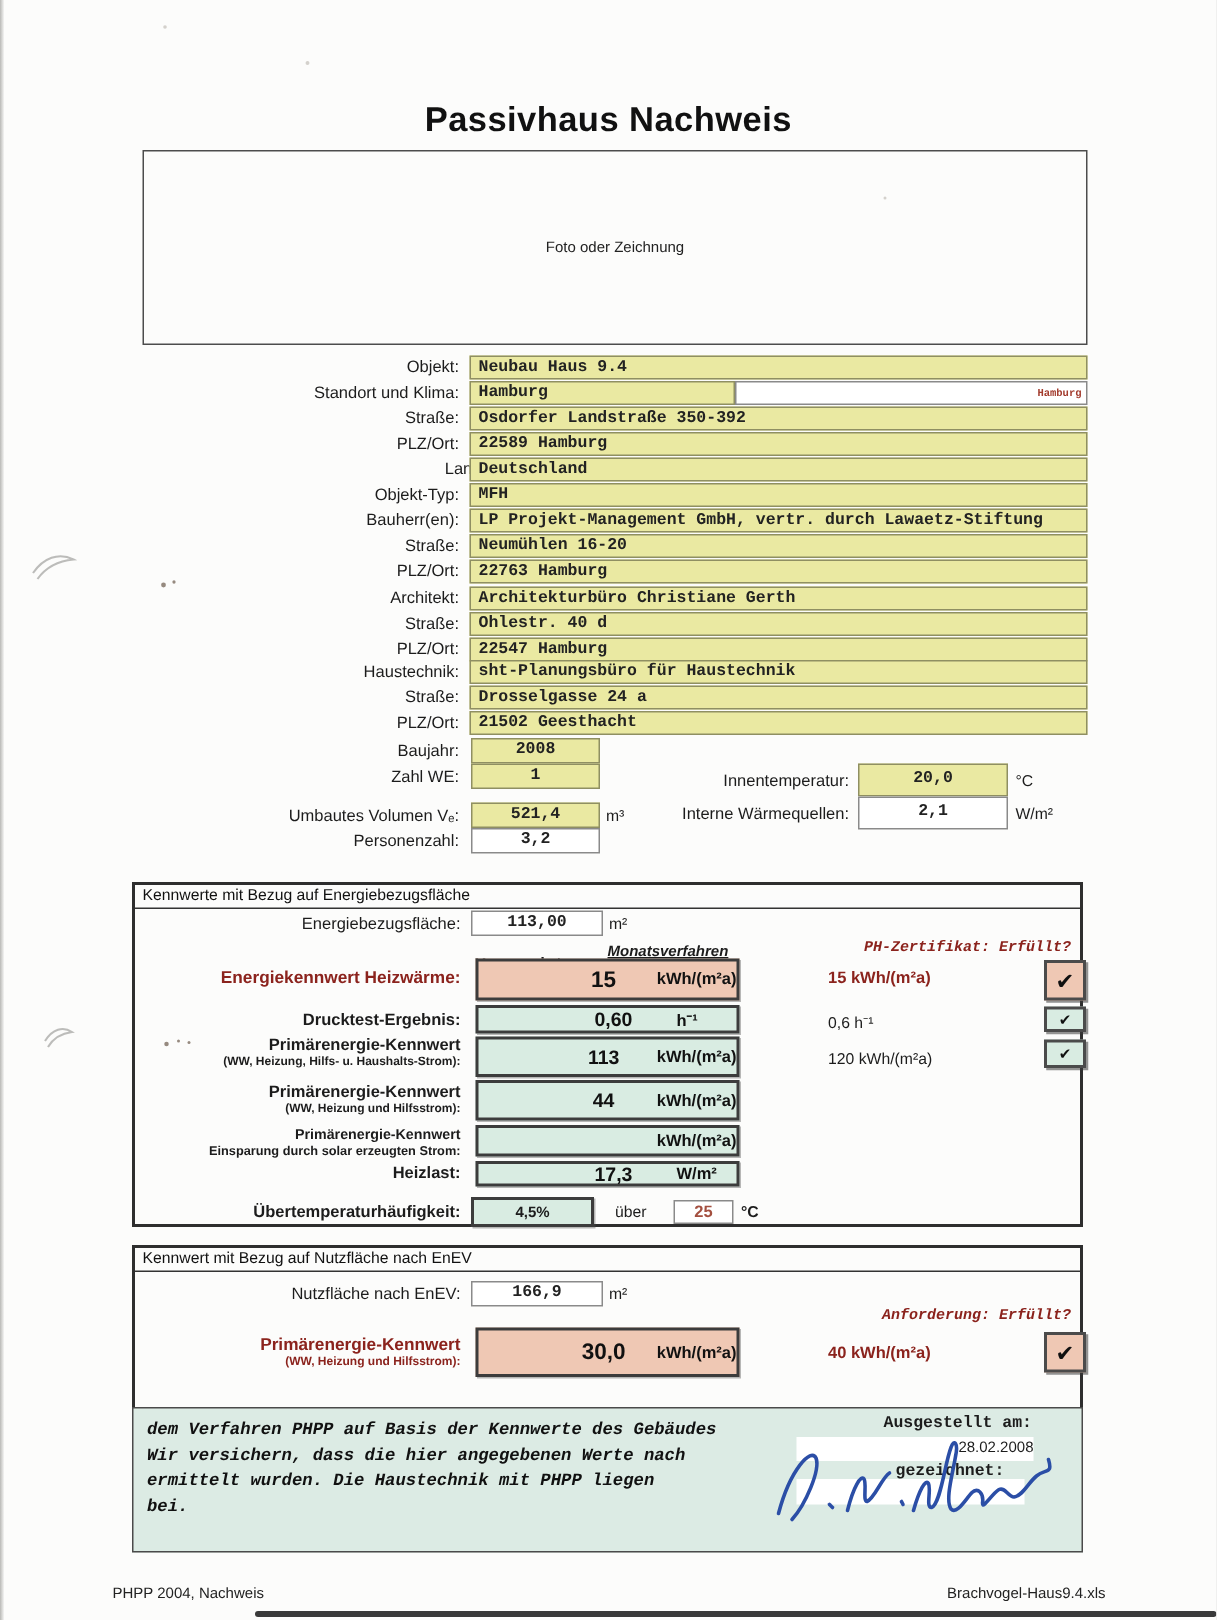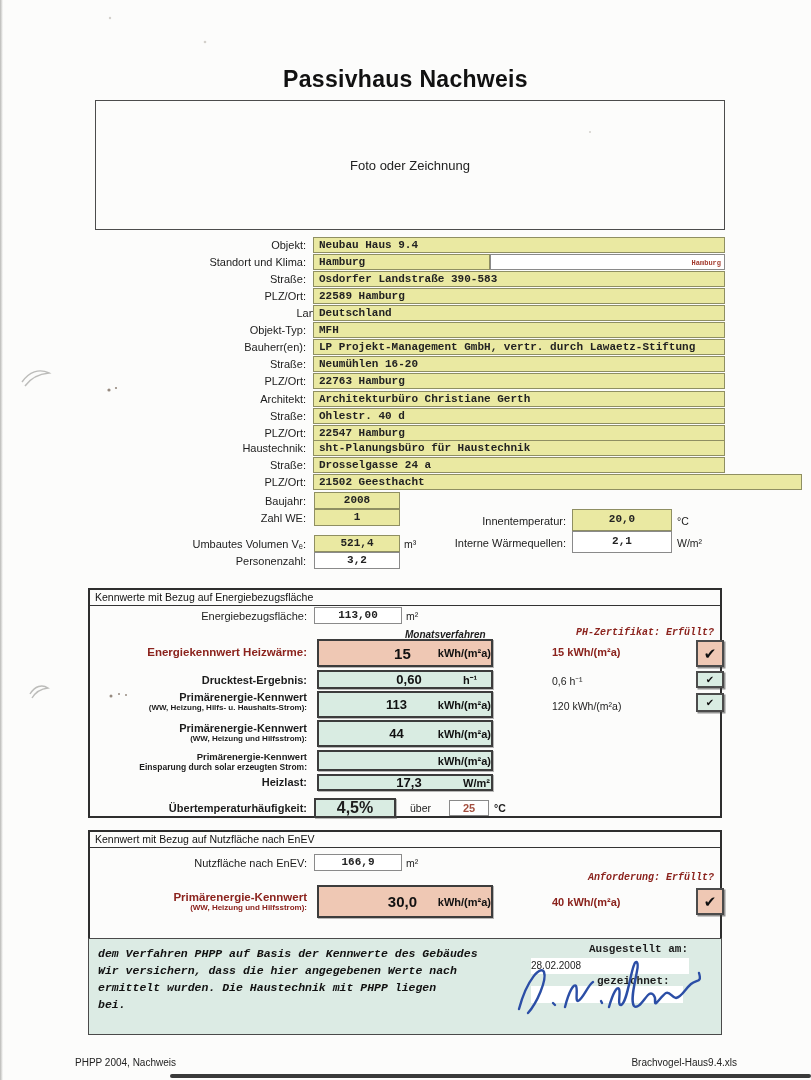--- a/index.html
+++ b/index.html
@@ -8,21 +8,21 @@
     position: relative; width: 811px; height: 1080px;
     background: #fcfcfb; overflow: hidden;
     font-family: "Liberation Sans", sans-serif; color:#1c1c1c;
   }
   .edge { position:absolute; left:0; top:0; width:3px; height:100%;
     background: linear-gradient(to right, #b9b9b6, rgba(255,255,255,0)); }
   .title { position:absolute; left:0; top:66px; width:100%; text-align:center;
     font-size:23px; font-weight:bold; letter-spacing:.3px; color:#111; }
   .photo-box { position:absolute; left:95px; top:100px; width:630px; height:130px;
     border:1.5px solid #4c4c4c; display:flex; align-items:center; justify-content:center; }
-  .photo-box span { font-size:13px; color:#222; }
+  .photo-box span { font-size:10px; color:#222; }
 
   .rlbl { position:absolute; text-align:right; font-size:11px; white-space:nowrap; color:#1c1c1c; }
   .mono { font-family:"Liberation Mono", monospace; font-weight:bold; }
   .fld { position:absolute; height:16px; padding:1px 5px; border:1px solid #8f8f62;
     font-family:"Liberation Mono", monospace; font-weight:bold; font-size:11px;
     line-height:12.5px; color:#222; white-space:nowrap; overflow:hidden; }
   .yellow { background:#eae9a2; }
   .whitef { background:#ffffff; border-color:#8a8a8a; }
   .ctag { position:absolute; right:3px; top:2px; font-size:7px; color:#a33c2e;
     font-family:"Liberation Mono", monospace; font-weight:bold; }
@@ -31,21 +31,21 @@
 
   .sect { position:absolute; left:88px; width:634px; border:2px solid #2e2e2e; background:transparent; }
   .shead { position:absolute; left:5px; top:1px; font-size:10.5px; color:#111; white-space:nowrap; }
   .shline { position:absolute; left:0; right:0; top:15px; border-top:1.5px solid #333; }
 
   .bigbox { position:absolute; left:227px; width:176px; border:2.5px solid #3c3c3c;
     box-shadow: 1px 1px 0 rgba(80,80,80,.4); display:flex; align-items:center; }
   .bigbox .num { width:84px; text-align:center; font-weight:bold; font-size:13px; color:#111;margin-left:48px; }
   .bigbox .bunit { font-weight:bold; font-size:11px; color:#111; }
   .salmon { background:#efc8b4; }
-  .green  { background:#d9ece2;gap:12px; }
+  .green  { background:#d9ece2; }
   .red-t { color:#8b231d; }
   .b { font-weight:bold; }
   .sub { font-size:8px; font-weight:bold; }
   .req { position:absolute; left:462px; font-size:10.5px; white-space:nowrap; }
   .cb { position:absolute; left:606px; width:28px; border:2px solid #4b4b4b;
     box-shadow: 1.5px 1.5px 0 rgba(60,60,60,.55);
     display:flex; align-items:center; justify-content:center; color:#101010; }
   .mi { font-family:"Liberation Mono", monospace; font-weight:bold; font-style:italic; }
   .decl { position:absolute; left:88px; top:938px; width:634px; height:97px;
     background:#dcebe4; border:1px solid #4a4a4a; }
@@ -72,21 +72,21 @@
   <div class="rlbl" style="left:0;top:239px;width:306px">Objekt:</div>
   <div class="fld yellow" style="left:313px;top:237px;width:412px">Neubau Haus 9.4</div>
 
   <div class="rlbl" style="left:0;top:256px;width:306px">Standort und Klima:</div>
   <div class="fld yellow" style="left:313px;top:254px;width:177px">Hamburg</div>
   <div class="fld whitef" style="left:490px;top:254px;width:235px">
       <span class="ctag">Hamburg</span>
     </div>
 
   <div class="rlbl" style="left:0;top:273px;width:306px">Straße:</div>
-  <div class="fld yellow" style="left:313px;top:271px;width:412px">Osdorfer Landstraße 390-583</div>
+  <div class="fld yellow" style="left:313px;top:271px;width:412px">Osdorfer Landstraße 350-392</div>
 
   <div class="rlbl" style="left:0;top:290px;width:306px">PLZ/Ort:</div>
   <div class="fld yellow" style="left:313px;top:288px;width:412px">22589 Hamburg</div>
 
   <div class="rlbl" style="left:18px;top:307px;width:306px">Land:</div>
   <div class="fld yellow" style="left:313px;top:305px;width:412px">Deutschland</div>
 
   <div class="rlbl" style="left:0;top:324px;width:306px">Objekt-Typ:</div>
   <div class="fld yellow" style="left:313px;top:322px;width:412px">MFH</div>
 
@@ -102,21 +102,21 @@
   <div class="rlbl" style="left:0;top:410px;width:306px">Straße:</div>
   <div class="fld yellow" style="left:313px;top:408px;width:412px">Ohlestr. 40 d</div>
   <div class="rlbl" style="left:0;top:427px;width:306px">PLZ/Ort:</div>
   <div class="fld yellow" style="left:313px;top:425px;width:412px">22547 Hamburg</div>
 
   <div class="rlbl" style="left:0;top:442px;width:306px">Haustechnik:</div>
   <div class="fld yellow" style="left:313px;top:440px;width:412px">sht-Planungsbüro für Haustechnik</div>
   <div class="rlbl" style="left:0;top:459px;width:306px">Straße:</div>
   <div class="fld yellow" style="left:313px;top:457px;width:412px">Drosselgasse 24 a</div>
   <div class="rlbl" style="left:0;top:476px;width:306px">PLZ/Ort:</div>
-  <div class="fld yellow" style="left:313px;top:474px;width:489px">21502 Geesthacht</div>
+  <div class="fld yellow" style="left:313px;top:474px;width:412px">21502 Geesthacht</div>
 
   <div class="rlbl" style="left:0;top:495px;width:306px">Baujahr:</div>
   <div class="fld yellow ufld" style="left:314px;top:492px;width:86px;height:17px">2008</div>
   <div class="rlbl" style="left:0;top:512px;width:306px">Zahl WE:</div>
   <div class="fld yellow ufld" style="left:314px;top:509px;width:86px;height:17px">1</div>
   <div class="rlbl" style="left:0;top:538px;width:306px">Umbautes Volumen Vₑ:</div>
   <div class="fld yellow ufld" style="left:314px;top:535px;width:86px;height:17px">521,4</div>
   <div class="unit" style="left:404px;top:538px">m³</div>
   <div class="rlbl" style="left:0;top:555px;width:306px">Personenzahl:</div>
   <div class="fld whitef ufld" style="left:314px;top:552px;width:86px;height:17px">3,2</div>
@@ -192,21 +192,21 @@
     </div>
 
     <div class="rlbl b" style="left:0;top:186px;width:217px">Heizlast:</div>
     <div class="bigbox green" style="top:184px;height:17px;border-width:2px">
       <span class="num">17,3</span>
       <span class="bunit">W/m²</span>
     </div>
 
     <div class="rlbl b" style="left:0;top:212px;width:217px">Übertemperaturhäufigkeit:</div>
     <div class="bigbox green" style="left:224px;top:208px;width:82px;height:20px;border-width:2px;justify-content:center">
-      <span class="b" style="font-size:16px">4,5%</span>
+      <span class="b" style="font-size:10px">4,5%</span>
     </div>
     <div style="position:absolute;left:320px;top:212px;font-size:10.5px">über</div>
     <div class="fld whitef ufld" style="left:359px;top:210px;width:40px;height:16px;color:#a34f3f;font-family:'Liberation Sans',sans-serif">25</div>
     <div class="b" style="position:absolute;left:404px;top:212px;font-size:10.5px">°C</div>
   </div>
 
   <div class="sect" style="top:830px;height:136px">
     <div class="shead">Kennwert mit Bezug auf Nutzfläche nach EnEV</div>
     <div class="shline"></div>
 
@@ -232,21 +232,21 @@
 
   <div class="decl">
     <div class="txt">
       <div>dem Verfahren PHPP auf Basis der Kennwerte des Gebäudes</div>
       <div>Wir versichern, dass die hier angegebenen Werte nach</div>
       <div>ermittelt wurden. Die Haustechnik mit PHPP liegen</div>
       <div>bei.</div>
     </div>
     <div class="mono" style="position:absolute;left:500px;top:4px;font-size:11px">Ausgestellt am:</div>
     <div class="patch" style="left:442px;top:19px;width:158px;height:16px"></div>
-    <div style="position:absolute;left:442px;top:21px;width:158px;text-align:left;font-size:10px">28.02.2008</div>
+    <div style="position:absolute;left:442px;top:21px;width:158px;text-align:right;font-size:10px">28.02.2008</div>
     <div class="mono" style="position:absolute;left:508px;top:36px;font-size:11px">gezeichnet:</div>
     <div class="patch" style="left:442px;top:47px;width:152px;height:17px"></div>
     <svg style="position:absolute;left:408px;top:12px" width="240" height="80" viewBox="0 0 240 80">
       <g fill="none" stroke="#2b4ea6" stroke-width="2.4" stroke-linecap="round" stroke-linejoin="round">
         <path d="M22 58 C 30 28, 44 14, 47 21 C 50 29, 40 52, 31 62"></path>
         <path d="M56 52 l 2 2"></path>
         <path d="M68 56 C 72 40, 77 32, 79 35 C 81 38, 78 50, 81 50 C 86 48, 91 34, 96 31"></path>
         <path d="M104 50 l 1 2"></path>
         <path d="M112 56 C 116 42, 120 35, 122 38 C 124 42, 120 54, 124 54 C 130 52, 133 24, 137 14 C 139 8, 142 11, 140 20 C 138 32, 133 49, 137 55 C 141 59, 147 48, 151 44 C 155 40, 159 45, 158 51 C 158 56, 164 45, 169 42 C 173 40, 175 47, 179 47 C 185 46, 188 38, 194 33 C 200 28, 205 32, 202 22"></path>
       </g>

